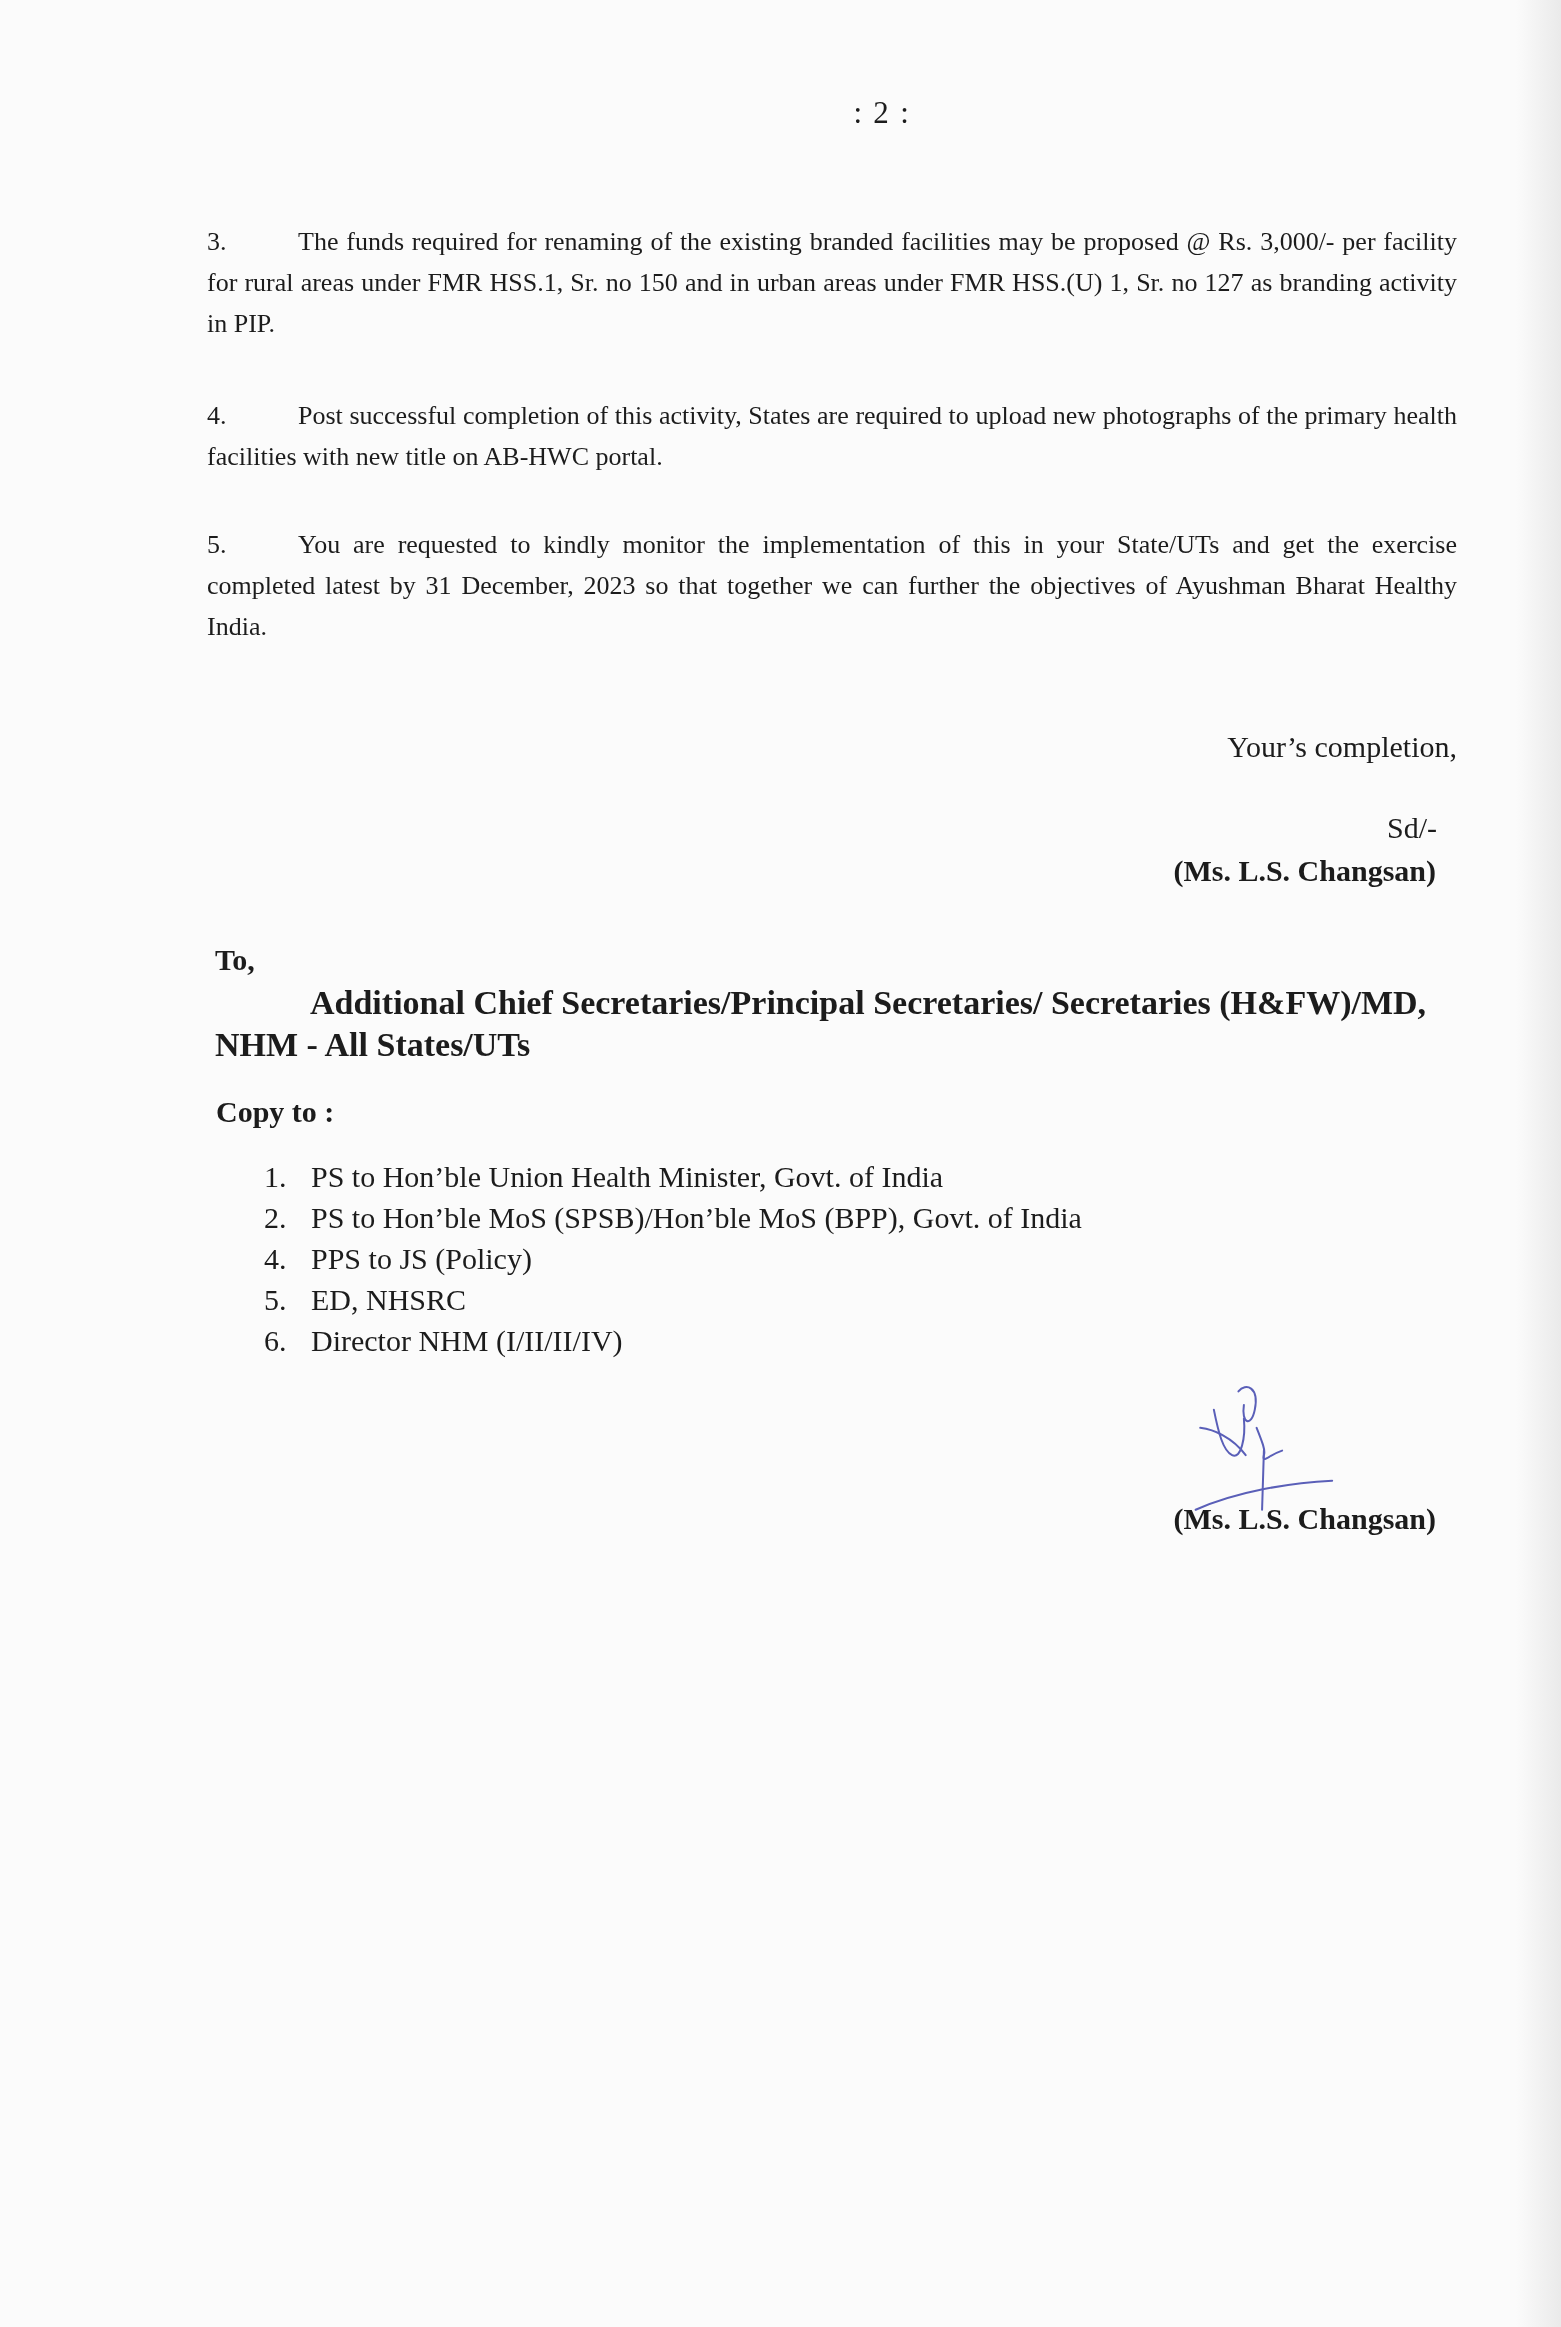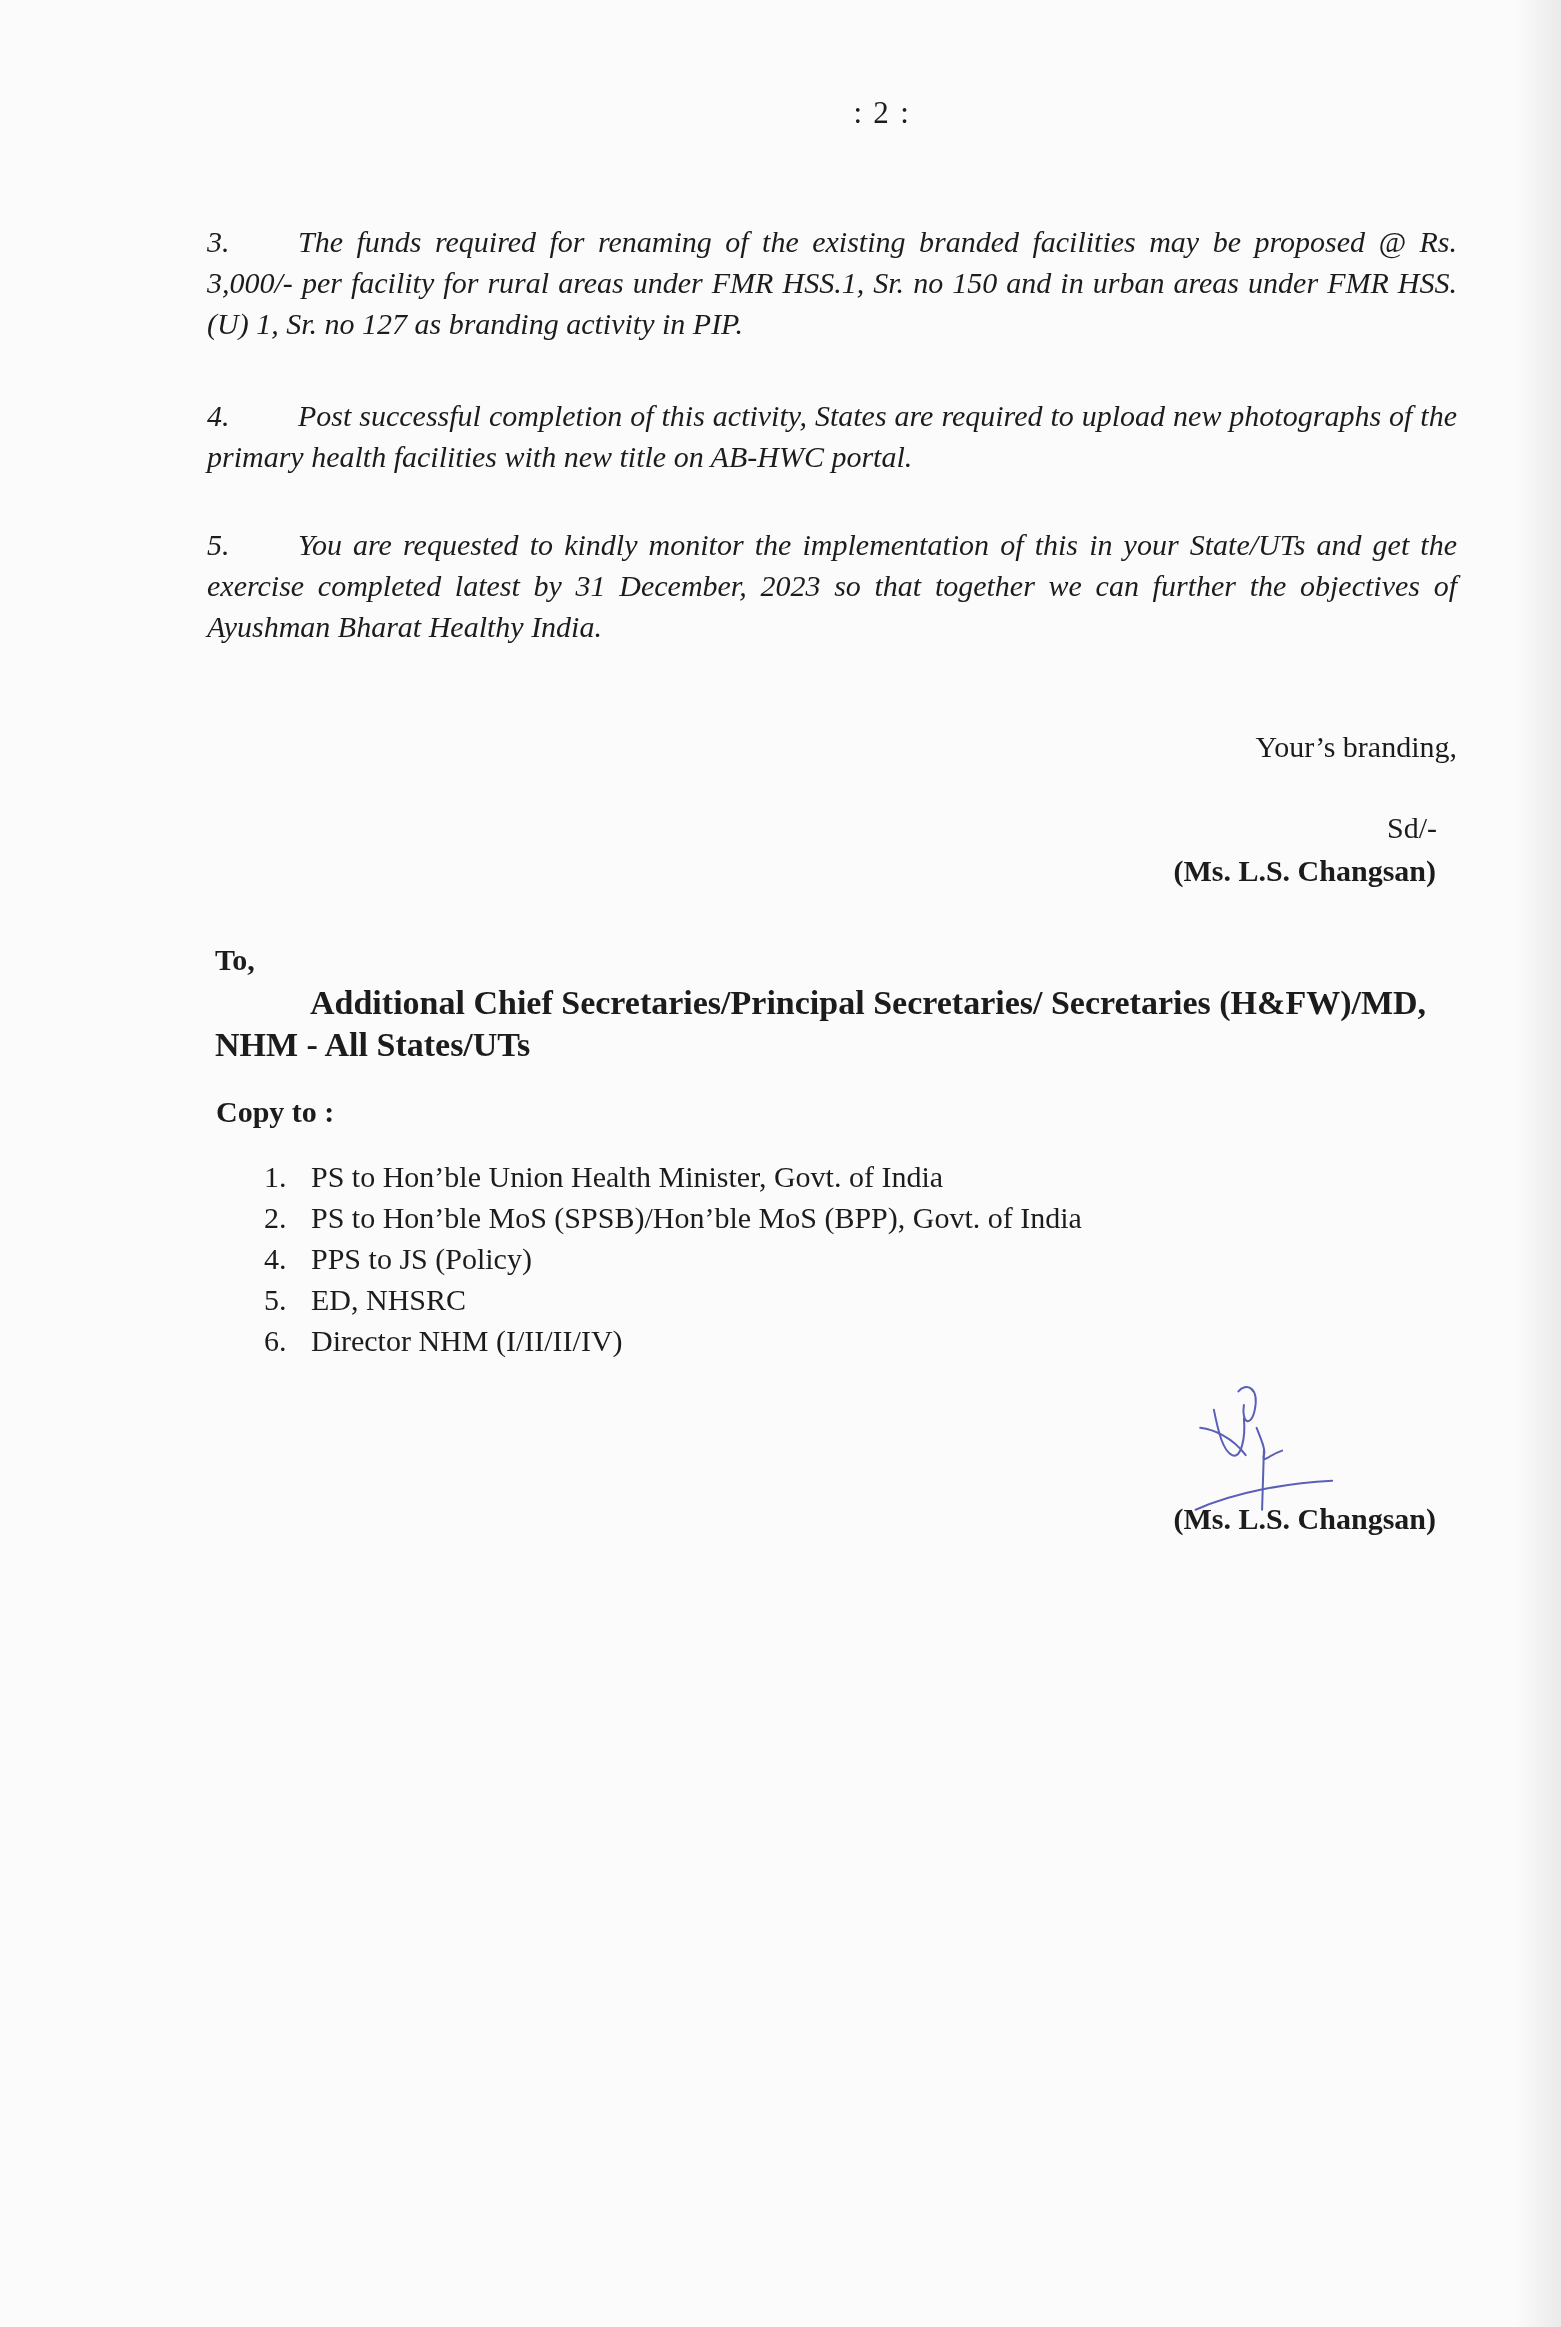--- a/index.html
+++ b/index.html
@@ -14,23 +14,22 @@
     position: absolute; right: 0; top: 0; width: 45px; height: 2327px;
     background: linear-gradient(to right, rgba(240,240,240,0), rgba(232,232,232,0.9));
   }
   .abs { position: absolute; }
   .page-number {
     left: 0; width: 1764px; top: 95px; text-align: center;
     font-size: 31px; letter-spacing: 1.8px;
   }
   .para {
     left: 207px; width: 1250px;
-    font-size: 30px; line-height: 41px;
+    font-size: 26px; line-height: 41px;
     text-align: justify;
-    font-style: italic;
   }
   .para .num { display: inline-block; width: 91px; }
   #p3 { top: 221px; }
   #p4 { top: 395px; }
   #p5 { top: 524px; }
   .closing { right: 104px; font-size: 30px; text-align: right; }
   #closing { top: 730px; }
   #sd { top: 811px; right: 124px; }
   .sig-name { right: 125px; font-size: 30px; font-weight: bold; }
   #signame1 { top: 854px; }
@@ -61,21 +60,21 @@
 </div>
 
 <div class="abs para" id="p4">
   <span class="num">4.</span><span>Post successful completion of this activity, States are required to upload new photographs of the primary health facilities with new title on AB-HWC portal.</span>
 </div>
 
 <div class="abs para" id="p5">
   <span class="num">5.</span><span>You are requested to kindly monitor the implementation of this in your State/UTs and get the exercise completed latest by 31 December, 2023 so that together we can further the objectives of Ayushman Bharat Healthy India.</span>
 </div>
 
-<div class="abs closing" id="closing">Your’s branding,</div>
+<div class="abs closing" id="closing">Your’s completion,</div>
 <div class="abs closing" id="sd">Sd/-</div>
 <div class="abs sig-name" id="signame1">(Ms. L.S. Changsan)</div>
 
 <div class="abs" id="to-label">To,</div>
 <div class="abs" id="addressee">Additional Chief Secretaries/Principal Secretaries/ Secretaries (H&amp;FW)/MD, NHM - All States/UTs</div>
 
 <div class="abs" id="copy-label">Copy to :</div>
 <ul class="abs" id="copy-list">
   <li><span class="n">1.</span><span>PS to Hon’ble Union Health Minister, Govt. of India</span></li>
   <li><span class="n">2.</span><span>PS to Hon’ble MoS (SPSB)/Hon’ble MoS (BPP), Govt. of India</span></li>

